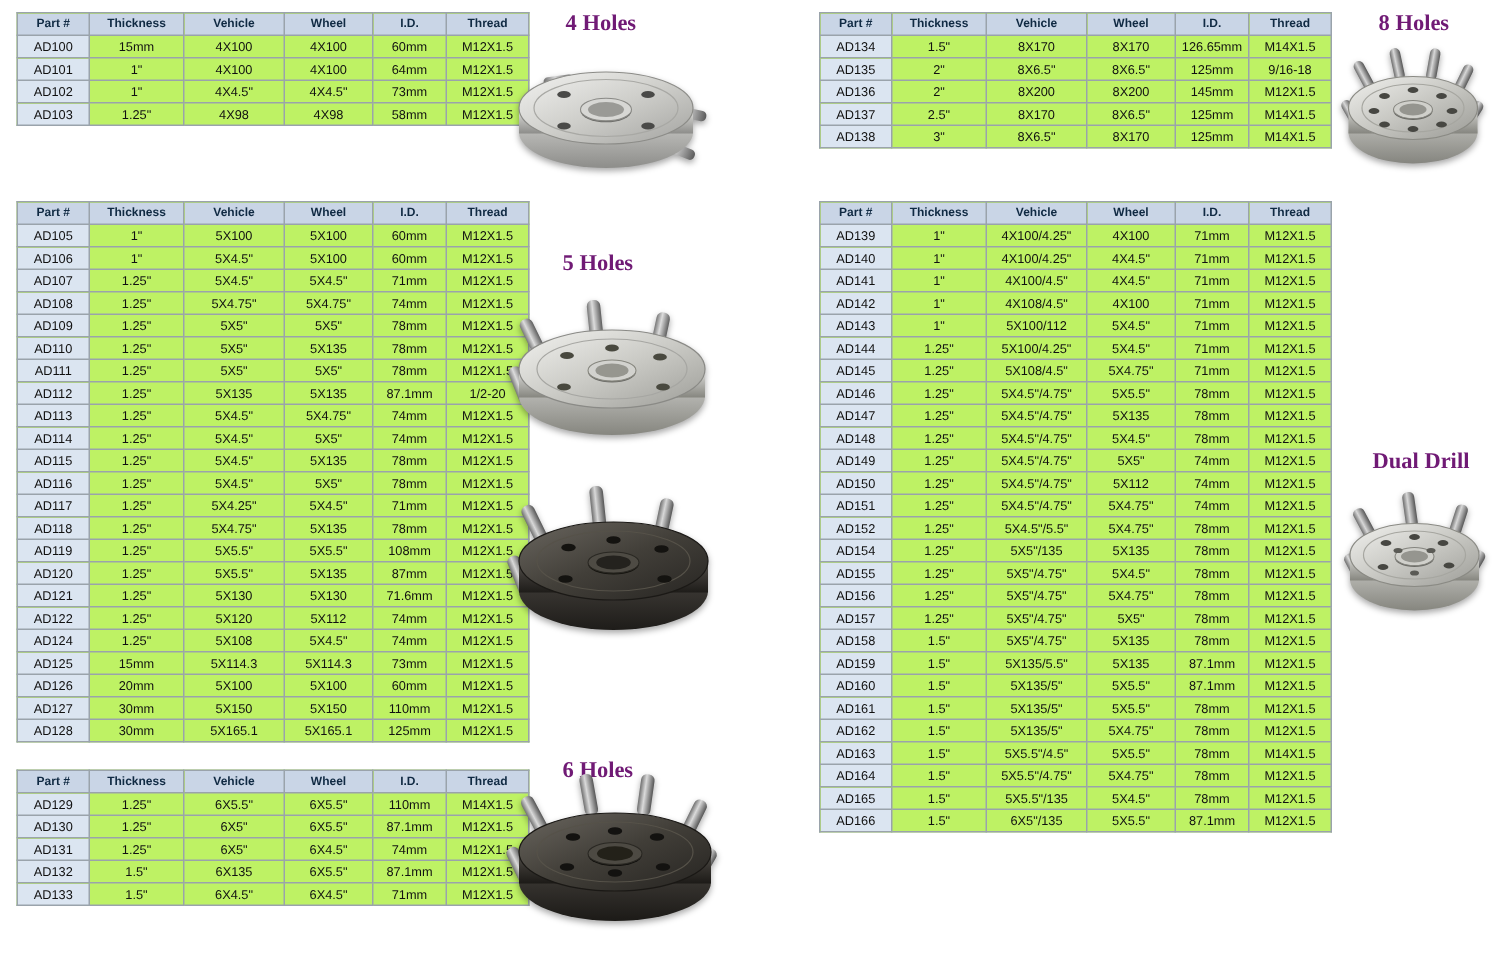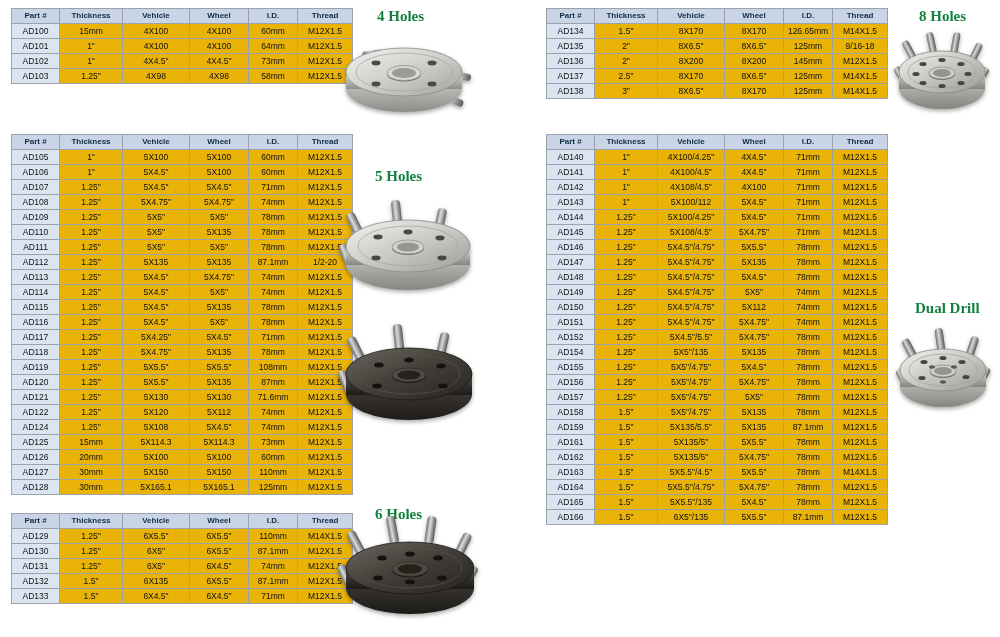--- a/index.html
+++ b/index.html
@@ -17,21 +17,21 @@
   .page {
     position: relative;
     width: 1000px;
     height: 637px;
   }
   table.spec {
     border-collapse: collapse;
     table-layout: fixed;
     font-size: 8.5px;
     color: #111;
-    background: #eab308;
+    background: #bef264;
   }
   table.spec th, table.spec td {
     border: 1px solid #9aa3ab;
     text-align: center;
     padding: 0;
     height: 14px;
     line-height: 14px;
     white-space: nowrap;
     overflow: hidden;
   }
@@ -58,21 +58,21 @@
   #t5 { left: 11px; top: 134px; }
   #t6 { left: 11px; top: 513px; }
   #t8 { left: 546px; top: 8px; }
   #tdd { left: 546px; top: 134px; }
 
   .label {
     position: absolute;
     font-family: "Liberation Serif", serif;
     font-weight: bold;
     font-size: 15px;
-    color: #15803d;
+    color: #701a75;
   }
   #lbl-4 { left: 377px; top: 8px; }
   #lbl-5 { left: 375px; top: 168px; }
   #lbl-6 { left: 375px; top: 506px; }
   #lbl-8 { left: 919px; top: 8px; }
   #lbl-dd { left: 915px; top: 300px; }
 
   .partimg {
     position: absolute;
   }
@@ -456,20 +456,28 @@
           <th class="c0">Part #</th>
           <th class="c1">Thickness</th>
           <th class="c2">Vehicle</th>
           <th class="c3">Wheel</th>
           <th class="c4">I.D.</th>
           <th class="c5">Thread</th>
         </tr>
       </thead>
       <tbody>
           <tr>
+            <td class="c0">AD139</td>
+            <td class="c1">1"</td>
+            <td class="c2">4X100/4.25"</td>
+            <td class="c3">4X100</td>
+            <td class="c4">71mm</td>
+            <td class="c5">M12X1.5</td>
+          </tr>
+          <tr>
             <td class="c0">AD140</td>
             <td class="c1">1"</td>
             <td class="c2">4X100/4.25"</td>
             <td class="c3">4X4.5"</td>
             <td class="c4">71mm</td>
             <td class="c5">M12X1.5</td>
           </tr>
           <tr>
             <td class="c0">AD141</td>
             <td class="c1">1"</td>
@@ -604,20 +612,28 @@
             <td class="c2">5X5"/4.75"</td>
             <td class="c3">5X135</td>
             <td class="c4">78mm</td>
             <td class="c5">M12X1.5</td>
           </tr>
           <tr>
             <td class="c0">AD159</td>
             <td class="c1">1.5"</td>
             <td class="c2">5X135/5.5"</td>
             <td class="c3">5X135</td>
+            <td class="c4">87.1mm</td>
+            <td class="c5">M12X1.5</td>
+          </tr>
+          <tr>
+            <td class="c0">AD160</td>
+            <td class="c1">1.5"</td>
+            <td class="c2">5X135/5"</td>
+            <td class="c3">5X5.5"</td>
             <td class="c4">87.1mm</td>
             <td class="c5">M12X1.5</td>
           </tr>
           <tr>
             <td class="c0">AD161</td>
             <td class="c1">1.5"</td>
             <td class="c2">5X135/5"</td>
             <td class="c3">5X5.5"</td>
             <td class="c4">78mm</td>
             <td class="c5">M12X1.5</td>

